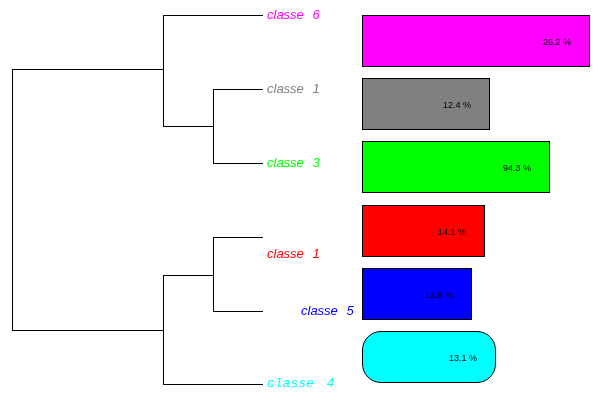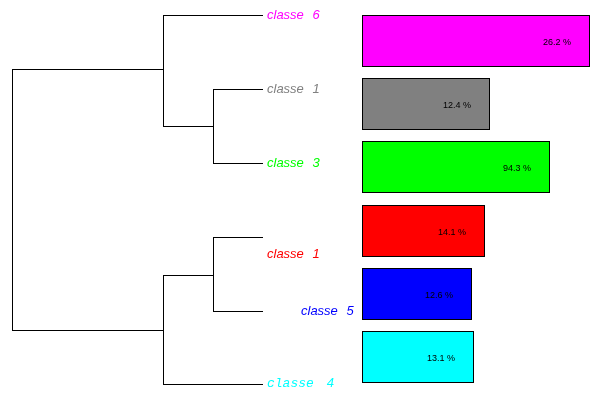--- a/index.html
+++ b/index.html
@@ -86,17 +86,17 @@
       </div>
       <div class="bar" style="left: 362px; top: 141px; width: 188px; height: 52px; background: rgb(0, 255, 0);">
         <span class="bar-value" style="line-height: 52px; display: block;">94.3 %</span>
       </div>
       <div class="bar" style="left: 362px; top: 205px; width: 123px; height: 52px; background: rgb(255, 0, 0);">
         <span class="bar-value" style="line-height: 52px; display: block;">14.1 %</span>
       </div>
       <div class="bar" style="left: 362px; top: 268px; width: 110px; height: 52px; background: rgb(0, 0, 255);">
         <span class="bar-value" style="line-height: 52px; display: block;">12.6 %</span>
       </div>
-      <div class="bar" style="left: 362px; top: 331px; width: 112px; height: 52px; background: rgb(0, 255, 255);">
+      <div class="bar" style="left: 362px; top: 331px; width: 134px; height: 52px; background: rgb(0, 255, 255); border-radius: 19px;">
         <span class="bar-value" style="line-height: 52px; display: block;">13.1 %</span>
       </div>
     </div>
 </div>
 
 </body></html>

